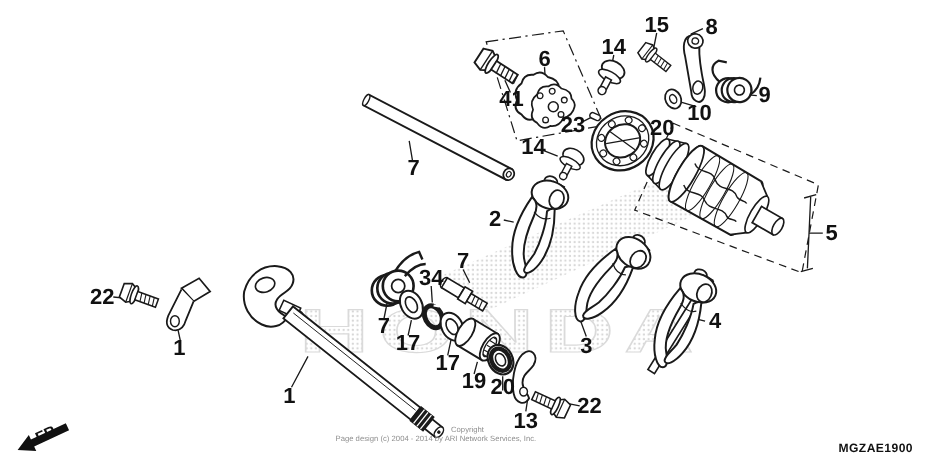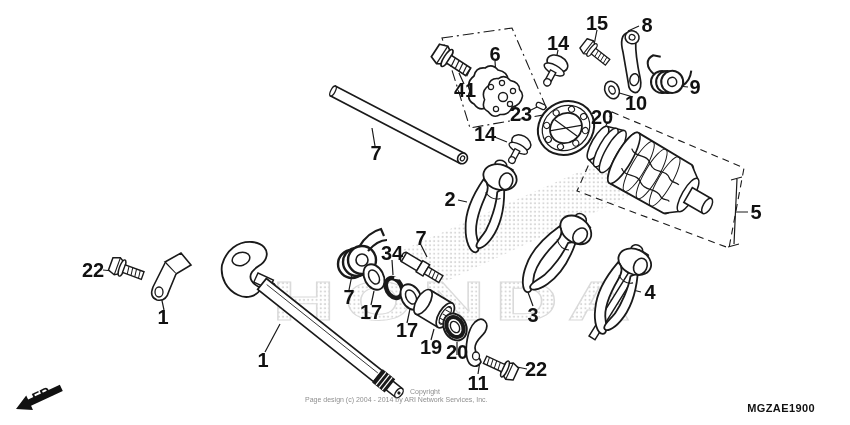--- a/index.html
+++ b/index.html
@@ -2,21 +2,21 @@
 <html><head>
 <meta charset="utf-8">
 <style>
   html,body{margin:0;padding:0;background:#fff;}
   .stage{position:relative;width:850px;height:425px;background:#ffffff;overflow:hidden;
          font-family:"Liberation Sans",sans-serif;}
   .artwork{position:absolute;left:0;top:0;}
   .callout{position:absolute;transform:translate(-50%,-50%);font-weight:bold;font-size:20px;
            color:#111;letter-spacing:0;line-height:1;cursor:pointer;user-select:none;}
   .copyright{position:absolute;font-size:7px;color:#8f8f8f;white-space:nowrap;}
-  .diagram-code{position:absolute;right:35px;top:402px;font-size:11px;font-weight:bold;
+  .diagram-code{position:absolute;right:20px;top:402px;font-size:11px;font-weight:bold;
                 color:#111;letter-spacing:.4px;margin-left:22px;}
 </style>
 </head>
 <body>
 
 <div class="stage">
 
   <svg class="artwork" width="850" height="425" viewBox="0 0 850 425">
     <defs>
       <pattern id="ht" width="4.2" height="4.2" patternUnits="userSpaceOnUse">
@@ -242,21 +242,21 @@
   <div class="callout" style="left:163px;top:317px">1</div>
   <div class="callout" style="left:450px;top:199px">2</div>
   <div class="callout" style="left:533px;top:315px">3</div>
   <div class="callout" style="left:650px;top:292px">4</div>
   <div class="callout" style="left:756px;top:212px">5</div>
   <div class="callout" style="left:495px;top:54px">6</div>
   <div class="callout" style="left:376px;top:153px">7</div>
   <div class="callout" style="left:647px;top:25px">8</div>
   <div class="callout" style="left:695px;top:87px">9</div>
   <div class="callout" style="left:263px;top:360px">1</div>
-  <div class="callout" style="left:478px;top:383px">11</div>
+  <div class="callout" style="left:478px;top:383px">13</div>
   <div class="callout" style="left:349px;top:297px">7</div>
   <div class="callout" style="left:421px;top:238px">7</div>
   <div class="callout" style="left:558px;top:43px">14</div>
   <div class="callout" style="left:485px;top:134px">14</div>
   <div class="callout" style="left:597px;top:23px">15</div>
   <div class="callout" style="left:636px;top:103px">10</div>
   <div class="callout" style="left:371px;top:312px">17</div>
   <div class="callout" style="left:407px;top:330px">17</div>
   <div class="callout" style="left:602px;top:117px">20</div>
   <div class="callout" style="left:431px;top:347px">19</div>

